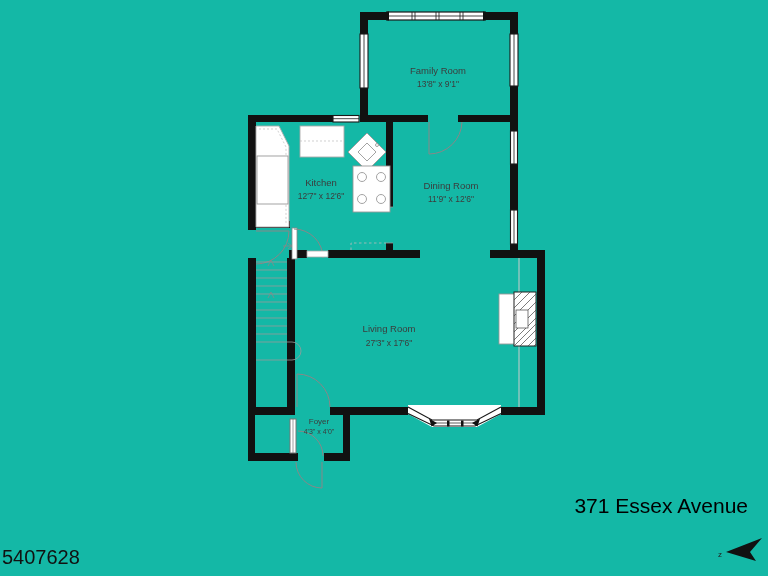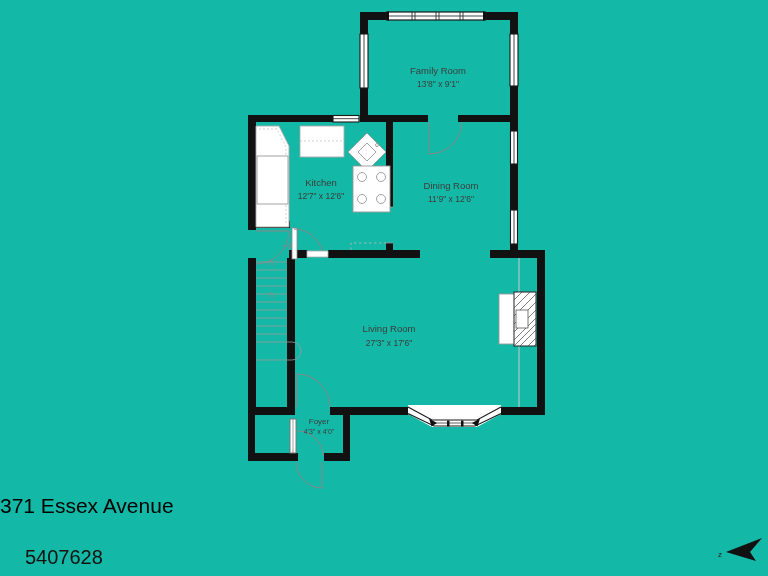--- a/index.html
+++ b/index.html
@@ -4,23 +4,23 @@
 <style>
   html,body{margin:0;padding:0;background:#fff;}
   #canvas{position:relative;width:768px;height:576px;background:#14b8a6;overflow:hidden;
           font-family:Liberation Sans, sans-serif;}
   svg{position:absolute;left:0;top:0;}
   .room-name{font-size:9.5px;fill:#3c3c3c;}
   .room-dims{font-size:8.5px;fill:#3c3c3c;}
   .room-name-sm{font-size:8px;fill:#3c3c3c;}
   .room-dims-sm{font-size:7px;fill:#3c3c3c;}
   .compass-z{font-size:8px;fill:#222;}
-  #title{position:absolute;left:0;top:492px;width:748px;text-align:left;color:#000;
+  #title{position:absolute;left:0;top:492px;width:748px;text-align:right;color:#000;
          font-size:21px;line-height:1.3;}
-  #listing-id{position:absolute;left:25px;top:546px;font-size:20px;color:#111;}
+  #listing-id{position:absolute;left:2px;top:546px;font-size:20px;color:#111;}
 </style>
 </head>
 <body>
 
 <div id="canvas">
 
   <svg width="768" height="576" viewBox="0 0 768 576">
 
     <g fill="#111">
 

